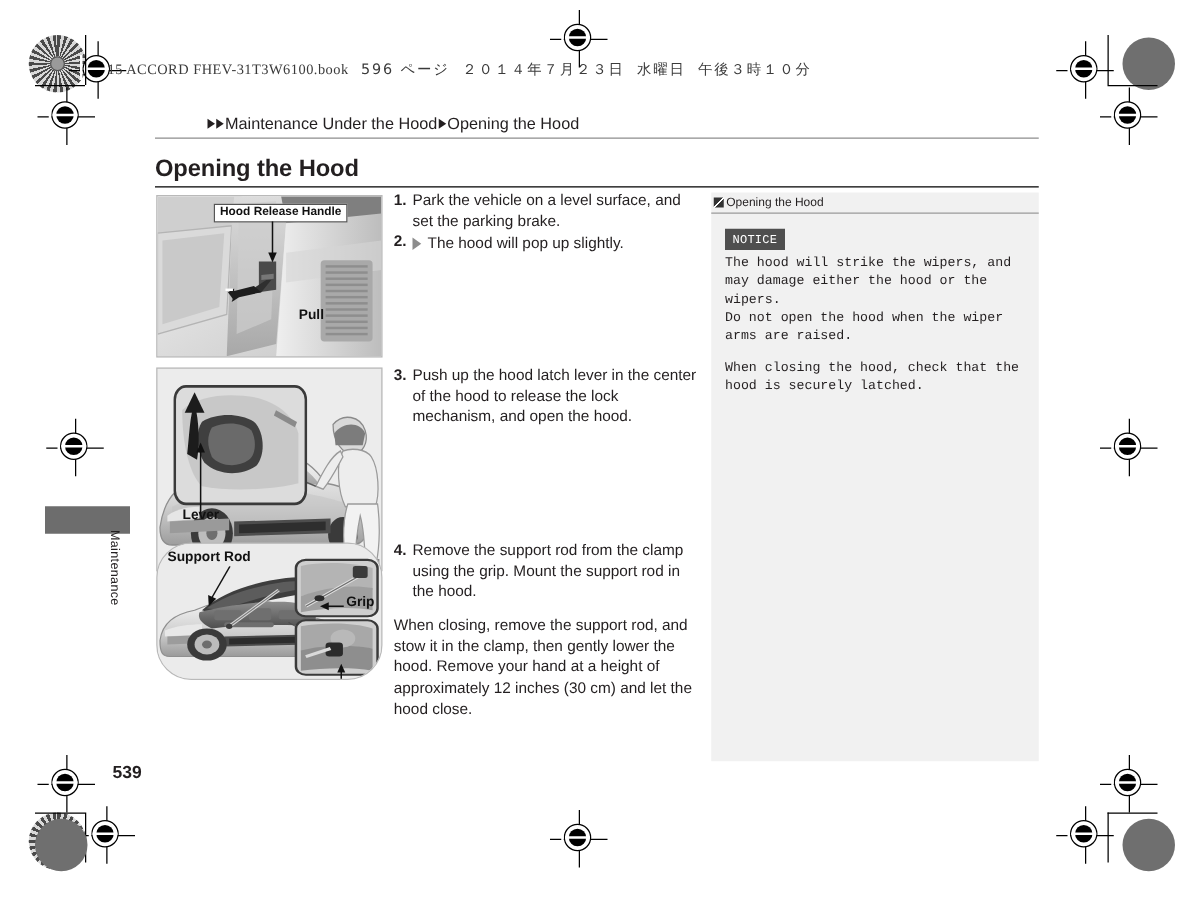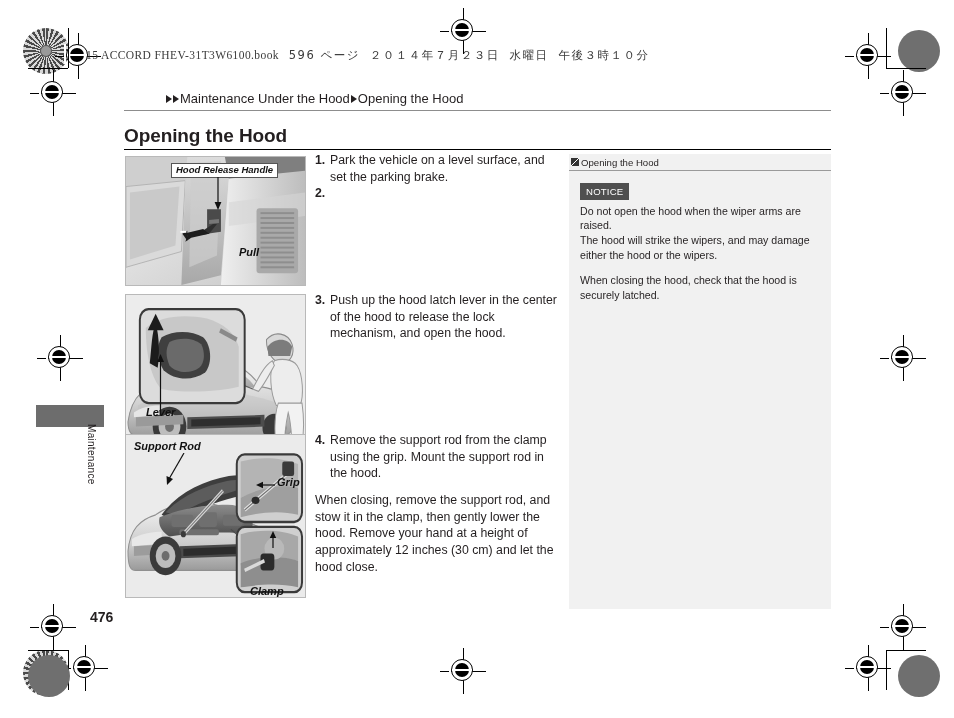--- a/index.html
+++ b/index.html
@@ -174,35 +174,34 @@
     position: absolute;
     left: 125px;
     width: 181px;
     border: 1px solid #b9b9b9;
     box-sizing: border-box;
     overflow: hidden;
     background: #e9e9e9;
   }
   #fig1 { top: 156px; height: 130px; }
   #fig2 { top: 294px; height: 163px; }
-  #fig3 { top: 434px; height: 164px; }
+  #fig3 { top: 434px; height: 110px; border-radius: 28px; }
 
   .fig svg { display: block; width: 100%; height: 100%; }
 
   .fig-label {
     position: absolute;
     background: #fff;
     border: 1px solid #555;
     font-size: 9.5px;
     font-weight: bold;
     padding: 1px 4px;
     white-space: nowrap;
     color: #111;
     line-height: 1.15;
-    font-style: italic;
   }
   .fig-label.plain {
     border: none;
     background: transparent;
     font-size: 11px;
   }
 
   
   .steps {
     position: absolute;
@@ -271,20 +270,21 @@
     background:
       linear-gradient(135deg, #333 0 45%, #fff 45% 55%, #333 55% 100%);
     margin-right: 2px;
     flex: 0 0 auto;
   }
   .side-body {
     padding: 12px 11px 0 11px;
     font-size: 10.6px;
     line-height: 1.38;
     color: #231f20;
+    font-family: Liberation Mono, monospace;
   }
   .notice-badge {
     display: inline-block;
     background: #4f4f4f;
     color: #fff;
     font-size: 9.6px;
     padding: 1.5px 6px 2px 6px;
     margin-bottom: 4px;
     letter-spacing: .2px;
   }
@@ -401,21 +401,21 @@
   <span class="tri sp"></span>
   <span>Opening the Hood</span>
 </div>
 <div class="rule"></div>
 
 <div class="title">Opening the Hood</div>
 <div class="title-rule"></div>
 
 <div class="thumb-tab"></div>
 <div class="thumb-label">Maintenance</div>
-<div class="page-num">476</div>
+<div class="page-num">539</div>
 
 <div class="fig" id="fig1">
   <svg viewBox="0 0 181 130" preserveAspectRatio="none">
     <defs>
       <linearGradient id="g1a" x1="0" y1="0" x2="1" y2="1">
         <stop offset="0" stop-color="#f2f2f2"></stop>
           <stop offset="1" stop-color="#c6c6c6"></stop>
       </linearGradient>
       <linearGradient id="g1b" x1="0" y1="0" x2="0" y2="1">
         <stop offset="0" stop-color="#dcdcdc"></stop>
@@ -605,20 +605,24 @@
 </div>
 
 <div class="steps">
   <div class="step">
     <div class="step-num">1.</div>
     <div class="step-body">Park the vehicle on a level surface, and set the parking brake.</div>
   </div>
   <div class="step">
     <div class="step-num">2.</div>
     <div class="step-body">
+      <div class="sub">
+        <span class="gtri"></span>
+        <span>The hood will pop up slightly.</span>
+      </div>
     </div>
   </div>
 
   <div class="step step3">
     <div class="step-num">3.</div>
     <div class="step-body">Push up the hood latch lever in the center of the hood to release the lock mechanism, and open the hood.</div>
   </div>
 
   <div class="step step4">
     <div class="step-num">4.</div>
@@ -628,19 +632,19 @@
   <div class="closing">When closing, remove the support rod, and stow it in the clamp, then gently lower the hood. Remove your hand at a height of approximately 12 inches (30 cm) and let the hood close.</div>
 </div>
 
 <div class="side-panel">
   <div class="side-head">
     <span class="side-head-icon"></span>
     <span>Opening the Hood</span>
   </div>
   <div class="side-body">
     <div class="notice-badge">NOTICE</div>
+    <div class="side-p">The hood will strike the wipers, and may damage either the hood or the wipers.</div>
     <div class="side-p">Do not open the hood when the wiper arms are raised.</div>
-    <div class="side-p">The hood will strike the wipers, and may damage either the hood or the wipers.</div>
     <div class="side-gap"></div>
     <div class="side-p">When closing the hood, check that the hood is securely latched.</div>
     <div class="side-gap"></div>
   </div>
 </div>
 
 </body></html>

